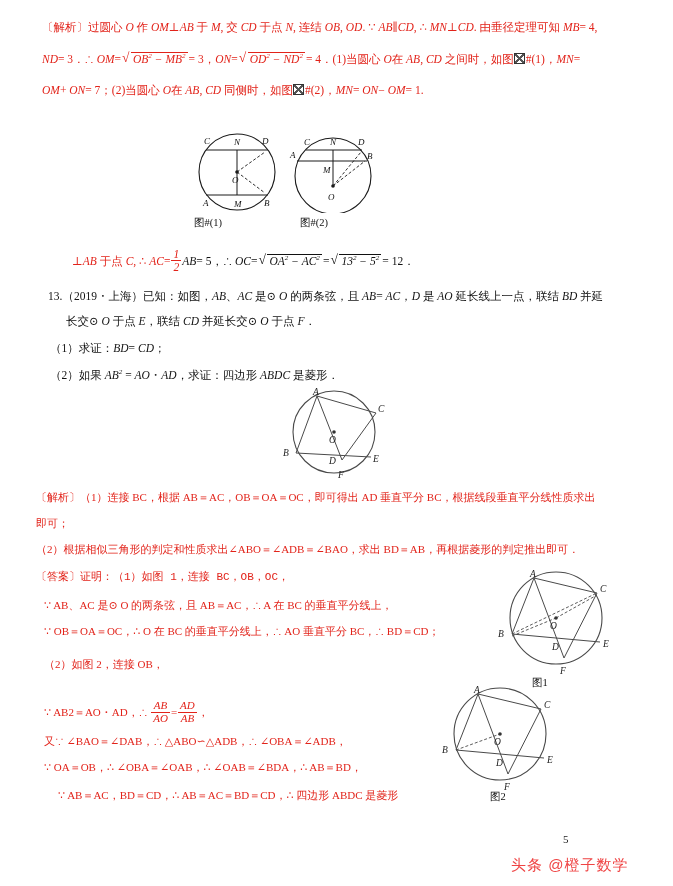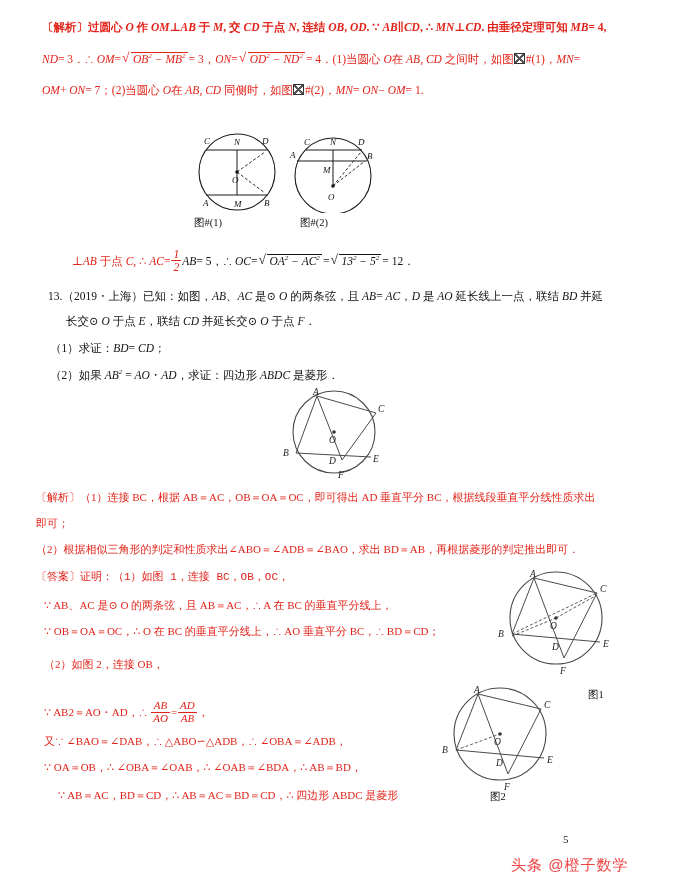--- a/index.html
+++ b/index.html
@@ -100,21 +100,21 @@
     position: absolute;
     font-size: 11px;
     color: #222;
   }
 </style>
 </head>
 <body>
 
 <div class="page">
 
-  <div class="ln red sz12" style="left:42px; top:22px;font-weight:bold;">
+  <div class="ln red sz12" style="left:42px; top:22px;">
     <span>〔解析〕过圆心 </span><span class="mi">O</span><span> 作 </span><span class="mi">OM</span><span>⊥</span><span class="mi">AB</span><span> 于 </span><span class="mi">M</span><span>, 交 </span><span class="mi">CD</span><span> 于点 </span><span class="mi">N</span><span>, 连结 </span><span class="mi">OB</span><span>, </span><span class="mi">OD</span><span>. ∵ </span><span class="mi">AB</span><span>∥</span><span class="mi">CD</span><span>, ∴ </span><span class="mi">MN</span><span>⊥</span><span class="mi">CD</span><span>. 由垂径定理可知 </span><span class="mi">MB</span><span>= 4,</span>
   </div>
 
   <div class="ln red sz12" style="left:42px; top:52px;">
     <span class="mi">ND</span><span>= 3．∴ </span><span class="mi">OM</span><span>=</span><span class="sqrt"><span class="rad"><span>OB</span><sup class="exp">2</sup><span> − </span><span>MB</span><sup class="exp">2</sup></span></span><span>= 3，</span><span class="mi">ON</span><span>=</span><span class="sqrt"><span class="rad"><span>OD</span><sup class="exp">2</sup><span> − </span><span>ND</span><sup class="exp">2</sup></span></span><span>= 4．(1)当圆心 </span><span class="mi">O</span><span>在 </span><span class="mi">AB</span><span>, </span><span class="mi">CD</span><span> 之间时，如图</span><span class="boxglyph"></span><span>#(1)，</span><span class="mi">MN</span><span>=</span>
   </div>
 
   <div class="ln red sz12" style="left:42px; top:84px;">
     <span class="mi">OM</span><span>+ </span><span class="mi">ON</span><span>= 7；(2)当圆心 </span><span class="mi">O</span><span>在 </span><span class="mi">AB</span><span>, </span><span class="mi">CD</span><span> 同侧时，如图</span><span class="boxglyph"></span><span>#(2)，</span><span class="mi">MN</span><span>= </span><span class="mi">ON</span><span>− </span><span class="mi">OM</span><span>= 1.</span>
   </div>
@@ -242,21 +242,21 @@
       <circle cx="72" cy="52" r="1.8" fill="#333"></circle>
       <text x="46" y="11" font-size="9.5" font-style="italic" font-family="Liberation Serif, serif" fill="#222">A</text>
       <text x="116" y="26" font-size="9.5" font-style="italic" font-family="Liberation Serif, serif" fill="#222">C</text>
       <text x="66" y="63" font-size="9.5" font-style="italic" font-family="Liberation Serif, serif" fill="#222">O</text>
       <text x="14" y="71" font-size="9.5" font-style="italic" font-family="Liberation Serif, serif" fill="#222">B</text>
       <text x="68" y="84" font-size="9.5" font-style="italic" font-family="Liberation Serif, serif" fill="#222">D</text>
       <text x="119" y="81" font-size="9.5" font-style="italic" font-family="Liberation Serif, serif" fill="#222">E</text>
       <text x="76" y="108" font-size="9.5" font-style="italic" font-family="Liberation Serif, serif" fill="#222">F</text>
     </svg>
   </div>
-  <div class="figcap" style="left:588px; top:676px;margin-top:12px;">
+  <div class="figcap" style="left:532px; top:676px;">
     <span>图</span><span>1</span>
   </div>
 
   <div class="fig" style="left:428px; top:682px;">
     <svg width="155" height="112" viewBox="0 0 155 112">
       <circle cx="72" cy="52" r="46" fill="none" stroke="#4a4a4a" stroke-width="1.1"></circle>
       <line x1="50" y1="12" x2="113" y2="27" stroke="#4a4a4a" stroke-width="1"></line>
       <line x1="50" y1="12" x2="28" y2="68" stroke="#4a4a4a" stroke-width="1"></line>
       <line x1="50" y1="12" x2="80" y2="92" stroke="#4a4a4a" stroke-width="1"></line>
       <line x1="113" y1="27" x2="80" y2="92" stroke="#4a4a4a" stroke-width="1"></line>

